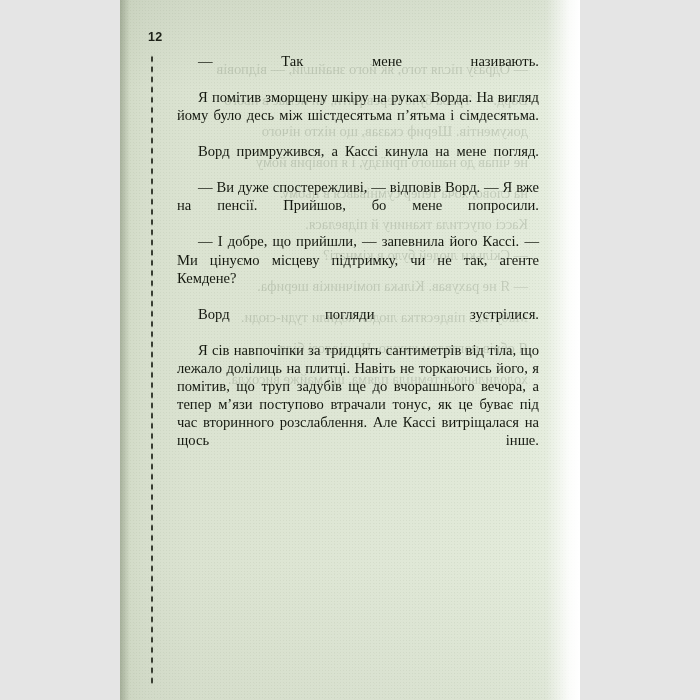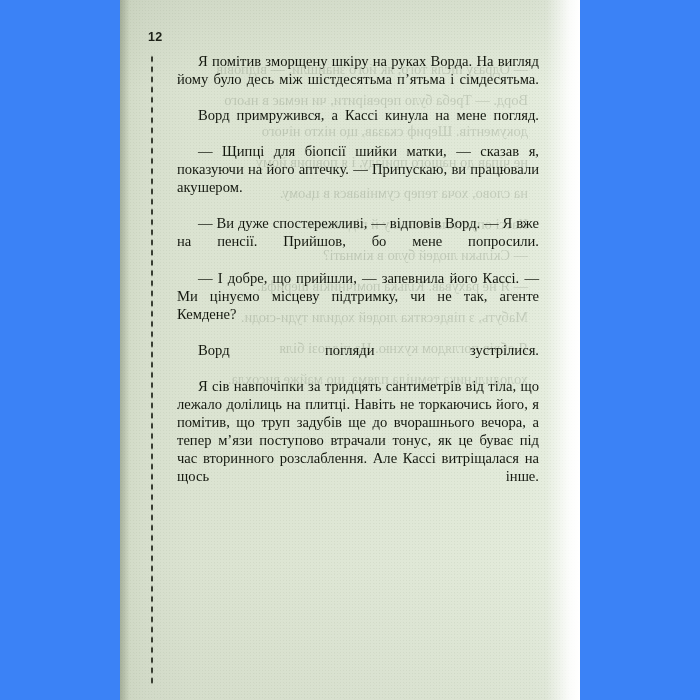--- a/index.html
+++ b/index.html
@@ -11,21 +11,21 @@
     width: 700px;
     height: 700px;
     overflow: hidden;
     font-family: "Liberation Serif", "DejaVu Serif", serif;
   }
 
   #scan-viewport {
     position: relative;
     width: 700px;
     height: 700px;
-    background: #3b82f6;
+    background: #e5e5e5;
   }
 
   
   #book-page {
     position: absolute;
     left: 120px;
     top: 0;
     width: 460px;
     height: 700px;
     background:
@@ -184,23 +184,23 @@
       </div>
 
     <div id="page-grain"></div>
     <div id="page-sheen"></div>
 
     <div id="folio">12</div>
 
     <div id="margin-dots"></div>
 
     <div id="text-column">
+        <p>— Так мене називають.</p>
         <p>Я помітив зморщену шкіру на руках Ворда. На вигляд йому було десь між шістдесятьма п’ятьма і сімдесятьма.</p>
         <p>Ворд примружився, а Кассі кинула на мене погляд.</p>
-        <p>— Щипці для біопсії шийки матки, — сказав я, показуючи на його аптечку. — Припускаю, ви працювали акушером.</p>
         <p>— Ви дуже спостережливі, — відповів Ворд. — Я вже на пенсії. Прийшов, бо мене попросили.</p>
         <p>— І добре, що прийшли, — запевнила його Кассі. — Ми цінуємо місцеву підтримку, чи не так, агенте Кемдене?</p>
         <p>Ворд погляди зустрілися.</p>
         <p>Я сів навпочіпки за тридцять сантиметрів від тіла, що лежало долілиць на плитці. Навіть не торкаючись його, я помітив, що труп задубів ще до вчорашнього вечора, а тепер м’язи поступово втрачали тонус, як це буває під час вторинного розслаблення. Але Кассі витріщалася на щось інше.</p>
       </div>
 
     <div id="page-right-fade"></div>
   </div>
 
 </div>

